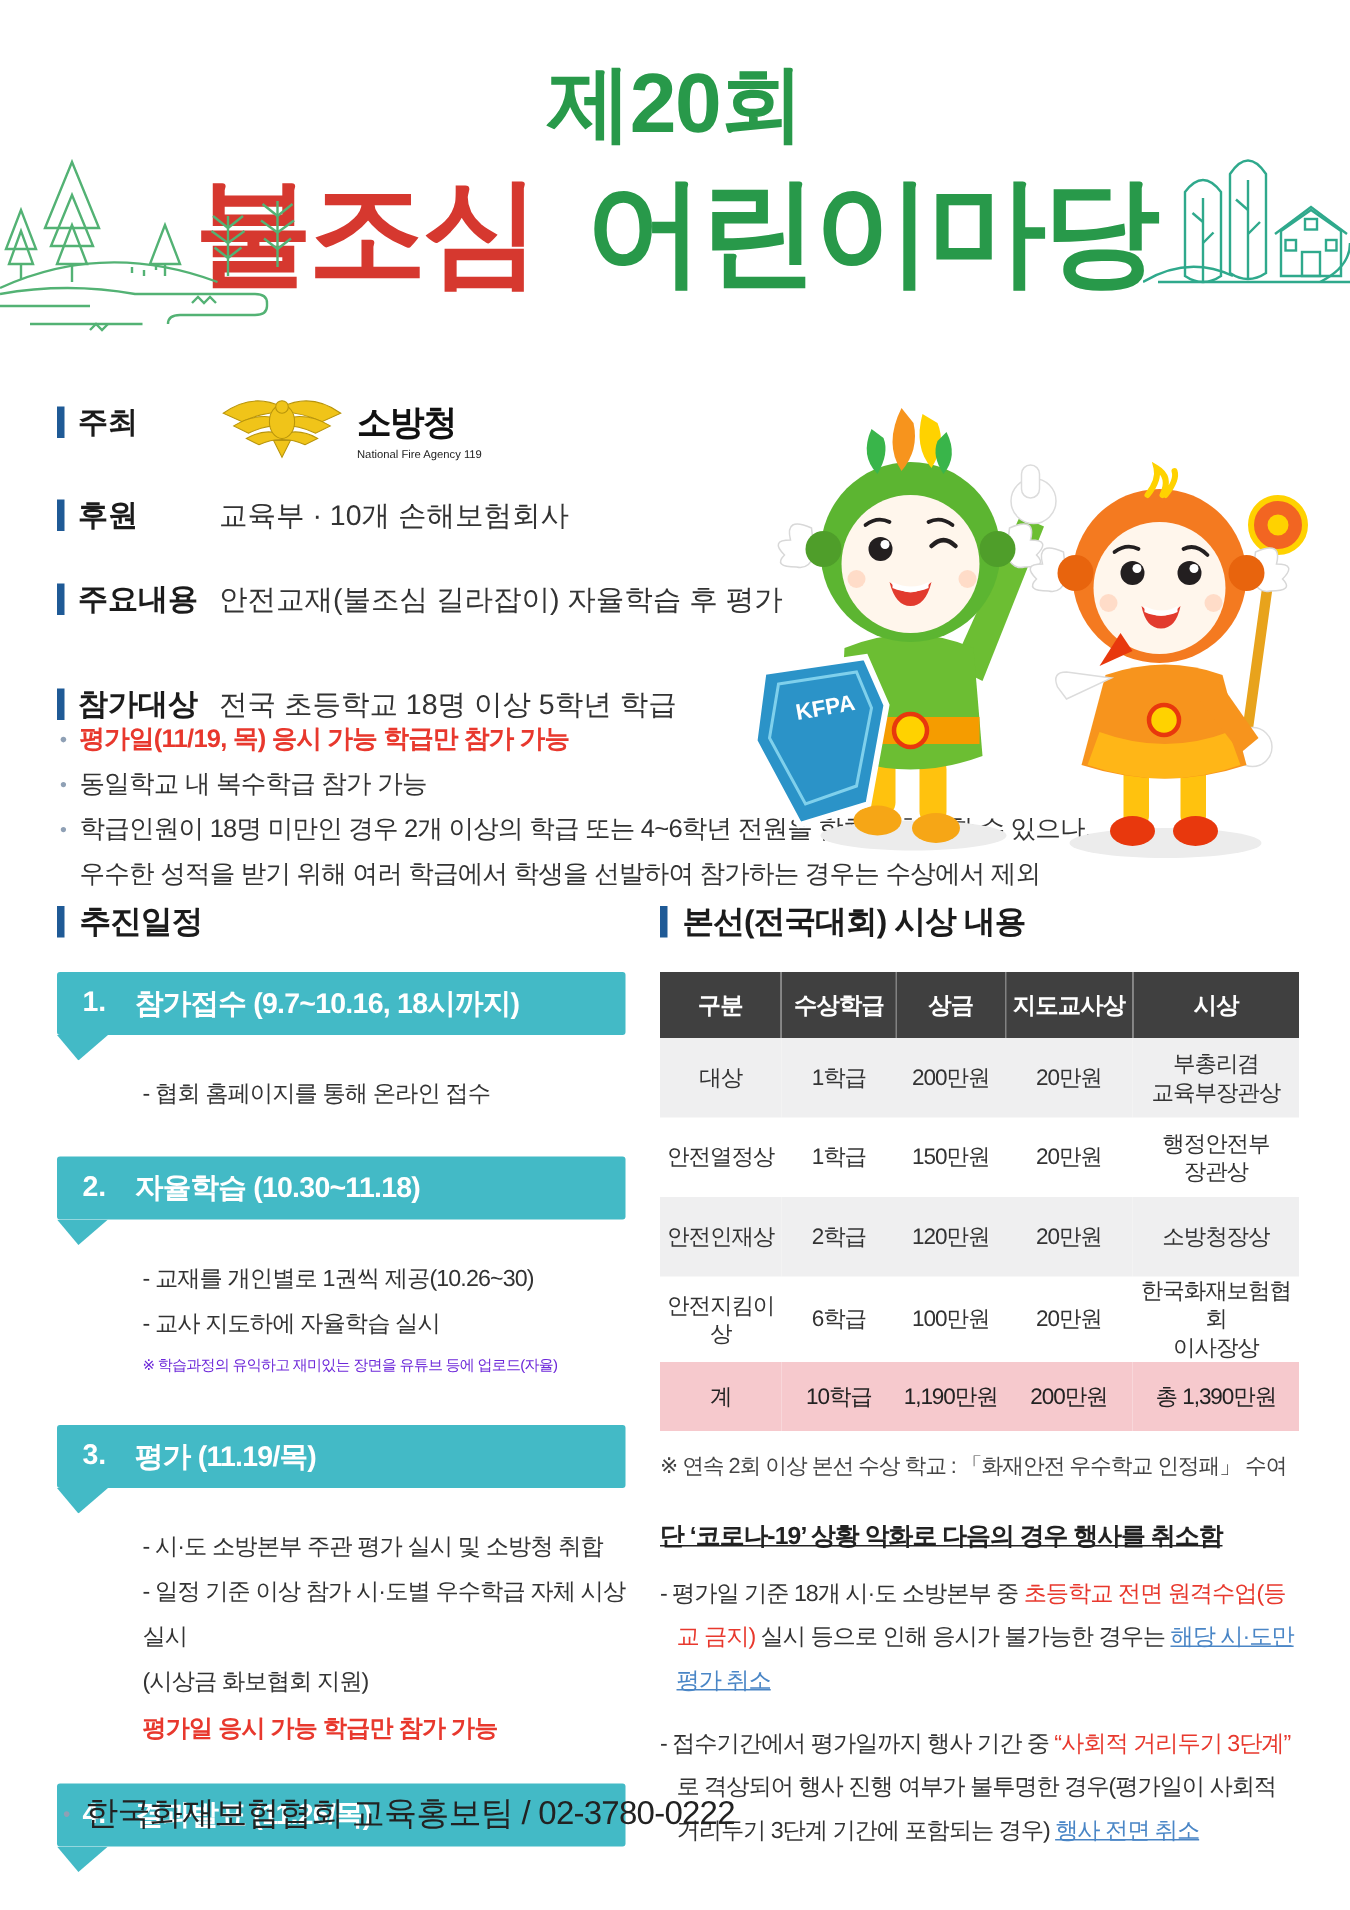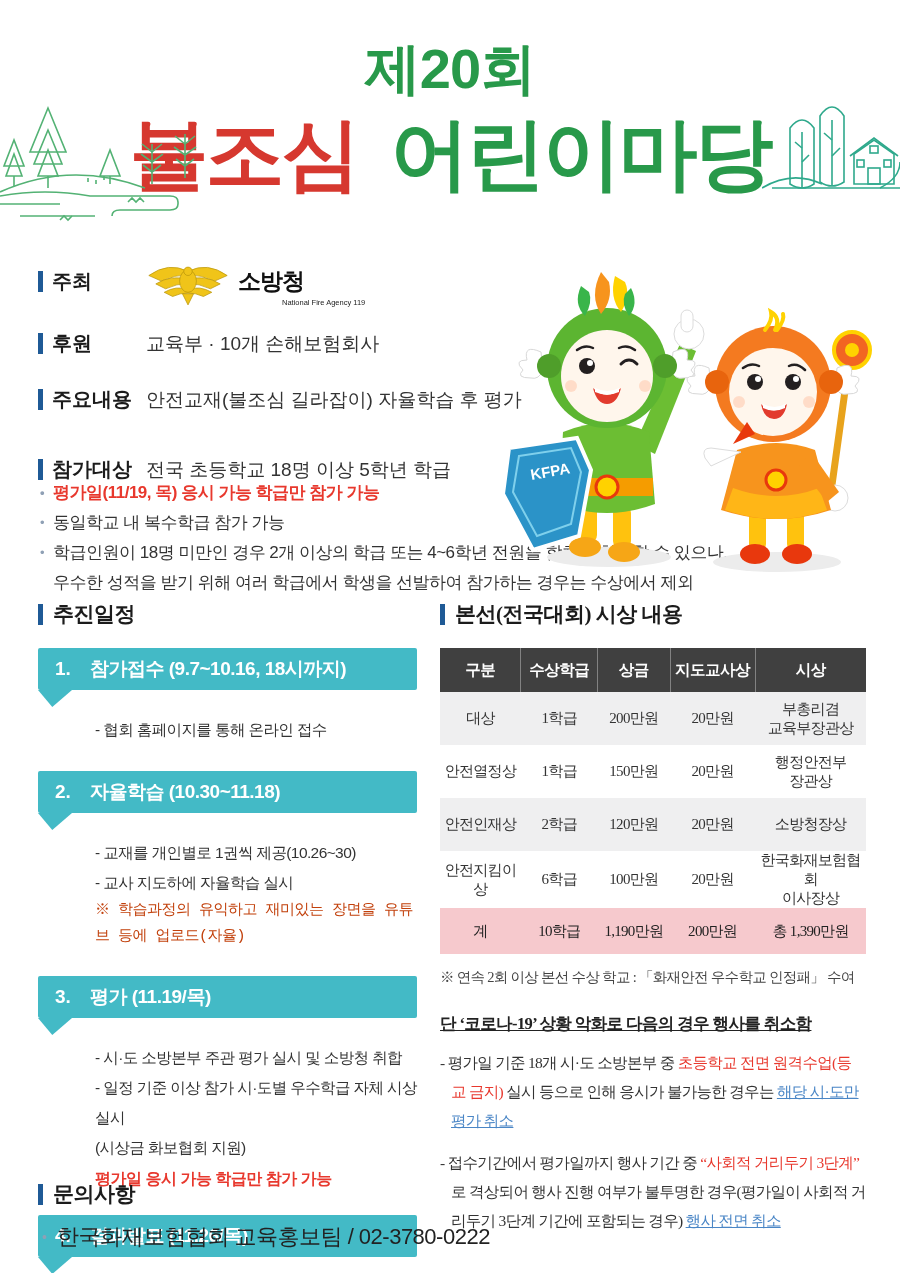--- a/index.html
+++ b/index.html
@@ -19,46 +19,46 @@
 
   
   .info-row { position:absolute; left:38px; display:flex; align-items:flex-start; }
   .sec-label { display:flex; align-items:center; gap:9px; font-size:20px; font-weight:800; color:#1b1b1b; width:108px; flex:none; }
   .bar { width:5px; height:21px; background:#1f5a96; flex:none; }
   .info-value { font-size:19px; color:#333; padding-top:1px; }
   .row-host { top:268px; }
   .row-host .logos { display:flex; align-items:center; gap:22px; margin-top:-8px; }
   .logo-unit { display:flex; align-items:center; gap:8px; }
   .logo-name { font-size:23px; font-weight:800; color:#111; letter-spacing:-1px; }
-  .logo-sub { font-size:7.5px; color:#222; letter-spacing:0; text-align:center; margin-top:1px;margin-left:44px; }
+  .logo-sub { font-size:7.5px; color:#222; letter-spacing:0; text-align:center; margin-top:1px; }
   .row-sponsor { top:330px; }
   .row-content { top:386px; }
   .row-target { top:440px;margin-top:16px; }
 
   .target-notes { position:absolute; left:40px; top:478px; width:800px; }
   .t-note { display:flex; gap:9px; font-size:17px; color:#333; line-height:30px; letter-spacing:-0.5px; }
   .t-note .dot { color:#8fa0b5; font-size:13px; line-height:30px; flex:none; }
   .t-note.red { color:#e8382d; font-weight:700; }
   .pre { white-space:pre-line; }
 
   
   .col-left  { position:absolute; left:38px;  top:600px; width:379px; }
-  .col-right { position:absolute; left:440px; top:600px; width:426px;font-family:Liberation Serif, serif; }
+  .col-right { position:absolute; left:440px; top:600px; width:426px; }
   .col-head { display:flex; align-items:center; gap:10px; font-size:21px; font-weight:800; color:#1b1b1b; letter-spacing:-0.5px; }
 
   
   .step { margin-top:0; }
   .banner { margin-top:0; height:42px; background:#43bac6; color:#fff; display:flex; align-items:center;
             padding-left:17px; border-radius:2px; }
   .banner .num { font-size:19px; font-weight:800; width:35px; }
   .banner .s-title { font-size:19px; font-weight:800; letter-spacing:-0.5px; }
   .tail { width:34px; height:17px; background:#43bac6; clip-path:polygon(0 0,100% 0,42% 100%); }
   .step-body { padding:8px 0 0 57px; }
   .s-detail { font-size:15.5px; color:#333; line-height:30px; letter-spacing:-0.6px; }
-  .s-note { font-size:15px; color:#c2410c; line-height:26px; letter-spacing:-0.5px;font-family:Liberation Mono, monospace; }
+  .s-note { font-size:10px; color:#6d28d9; line-height:26px; letter-spacing:-0.5px; }
   .s-red { font-size:16px; color:#e8382d; font-weight:700; line-height:32px; letter-spacing:-0.5px; }
   .gap1 { height:26px; } .gap2 { height:26px; } .gap3 { height:20px; }
 
   
   table.awards { width:100%; border-collapse:collapse; margin-top:20px; table-layout:fixed; }
   table.awards th { background:#404040; color:#fff; font-size:15.5px; font-weight:700; height:44px;
                     border-left:1px solid rgba(255,255,255,0.35); letter-spacing:-0.5px; }
   table.awards th:first-child { border-left:none; }
   table.awards td { text-align:center; font-size:15px; color:#333; height:53px; letter-spacing:-0.7px; line-height:19px; }
   tr.alt td { background:#efeff0; }
@@ -427,23 +427,19 @@
       <div class="covid-item">
         <span>- 평가일 기준 18개 시·도 소방본부 중 </span><span class="c-red">초등학교 전면 원격수업(등교 금지)</span><span> 실시 등으로 인해 응시가 불가능한 경우는 </span><span class="c-blue">해당 시·도만 평가 취소</span>
       </div>
       <div class="covid-item">
         <span>- 접수기간에서 평가일까지 행사 기간 중 </span><span class="c-red">“사회적 거리두기 3단계”</span><span> 로 격상되어 행사 진행 여부가 불투명한 경우(평가일이 사회적 거리두기 3단계 기간에 포함되는 경우) </span><span class="c-blue">행사 전면 취소</span>
       </div>
     </div>
   </div>
 
   <div class="contact">
-    <div class="col-head">
-        <span class="bar"></span>
-        <span>문의사항</span>
-      </div>
     <div class="contact-line">
       <span class="dot">•</span>
       <span class="contact-value">한국화재보험협회 교육홍보팀 / 02-3780-0222</span>
     </div>
   </div>
 
 </div>
 
 </body></html>

